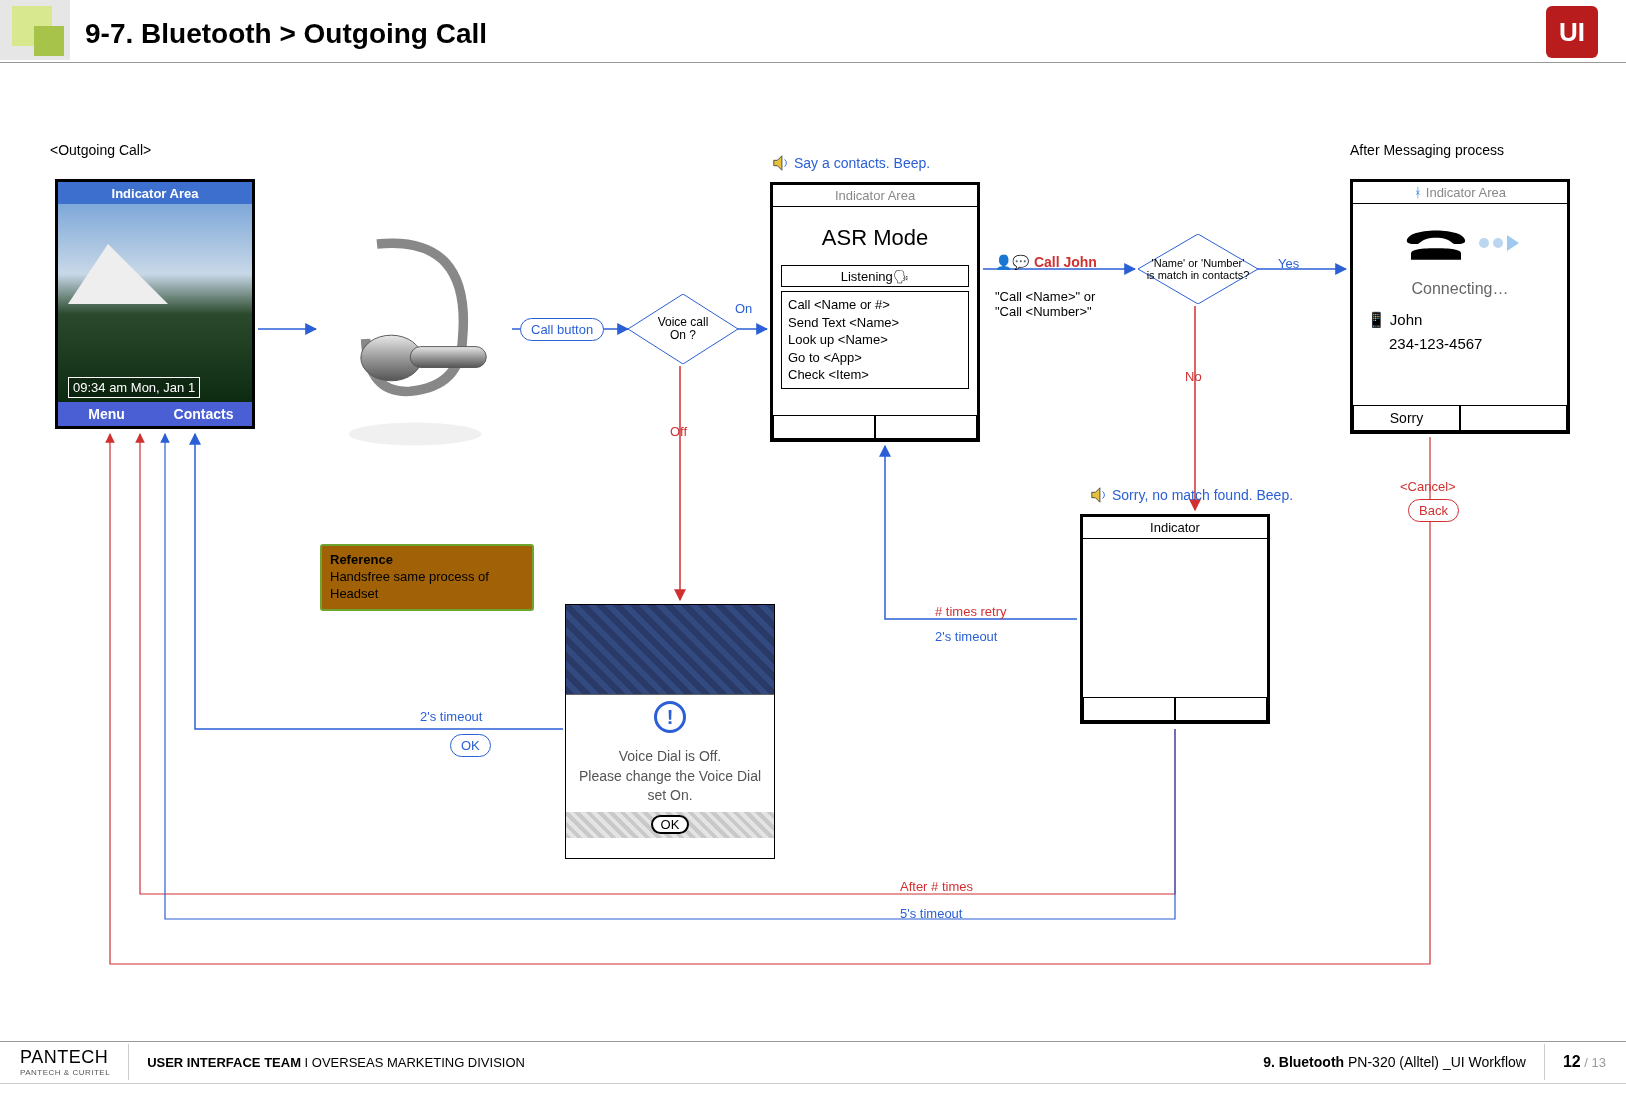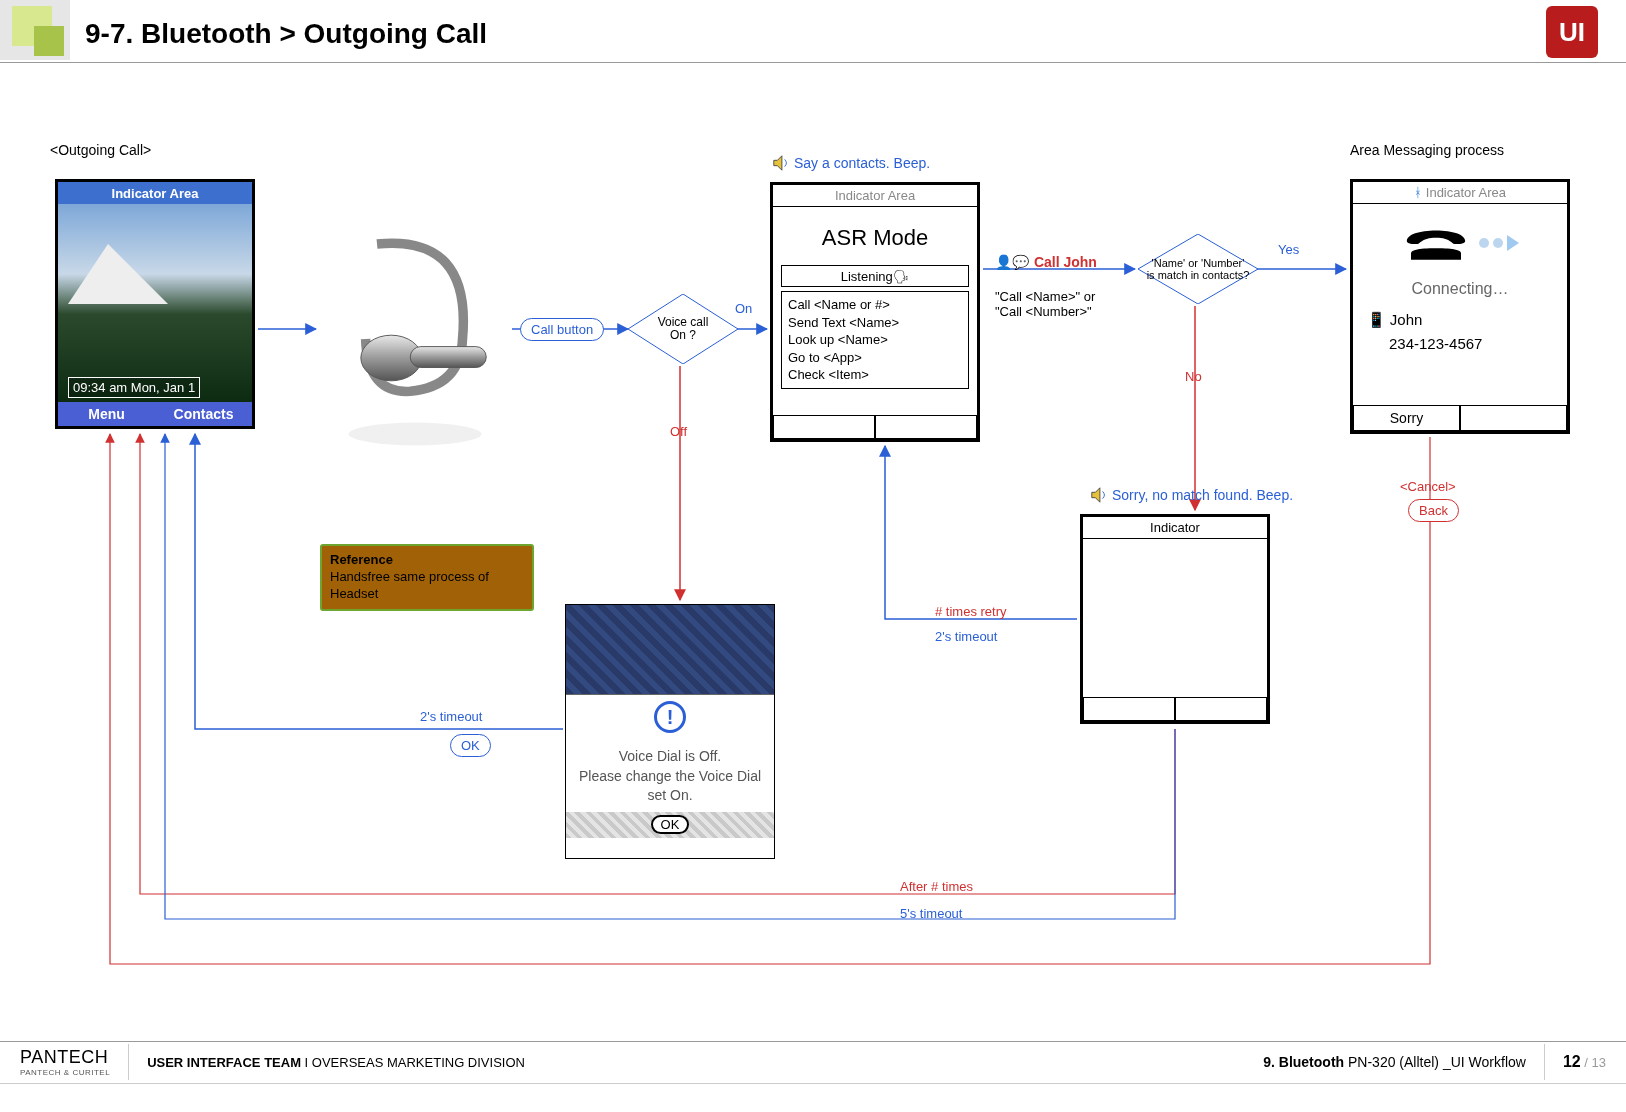--- a/index.html
+++ b/index.html
@@ -160,21 +160,21 @@
       <path d="M1047 485 L855 485 L855 312" stroke="#2a5fd6" stroke-width="1.5" fill="none" marker-end="url(#ah-blue)"></path>
 
       <path d="M1145 595 L1145 760 L110 760 L110 300" stroke="#d03030" stroke-width="1.2" fill="none" marker-end="url(#ah-red)"></path>
 
       <path d="M1145 595 L1145 785 L135 785 L135 300" stroke="#2a5fd6" stroke-width="1.2" fill="none" marker-end="url(#ah-blue)"></path>
 
       <path d="M1400 303 L1400 830 L80 830 L80 300" stroke="#d03030" stroke-width="1.2" fill="none" marker-end="url(#ah-red)"></path>
     </svg>
 
     <div class="section-label" style="left:20px; top:8px;">&lt;Outgoing Call&gt;</div>
-    <div class="section-label" style="left:1320px; top:8px;">Area Messaging process</div>
+    <div class="section-label" style="left:1320px; top:8px;">After Messaging process</div>
 
     <div class="screen home">
       <div class="ind">Indicator Area</div>
       <div class="wall">
         <div class="mtn"></div>
         <div class="clock">09:34 am Mon, Jan 1</div>
       </div>
       <div class="softkey-bar sk">
         <div>Menu</div>
         <div>Contacts</div>
@@ -248,21 +248,21 @@
     <div class="label" style="left:965px; top:155px; white-space:pre-line; font-size:13px;">"Call &lt;Name&gt;" or
 "Call &lt;Number&gt;"</div>
 
     <div class="diamond" style="left:1108px; top:100px; width:120px;">
       <svg viewBox="0 0 120 70">
           <polygon points="60,0 120,35 60,70 0,35" fill="#fff" stroke="#2a5fd6"></polygon>
         </svg>
       <div class="txt" style="font-size:11px; white-space:pre-line;">'Name' or 'Number'
 is match in contacts?</div>
     </div>
-    <div class="label blue" style="left:1248px; top:108px;">Yes</div>
+    <div class="label blue" style="left:1248px; top:122px;">Yes</div>
     <div class="label red" style="left:1155px; top:235px;">No</div>
 
     <div class="screen voff">
       <div class="top-img"></div>
       <div class="excl">!</div>
       <div class="mid">
         <div>Voice Dial is Off.</div>
         <div>Please change the Voice Dial set On.</div>
       </div>
       <div class="bot">

